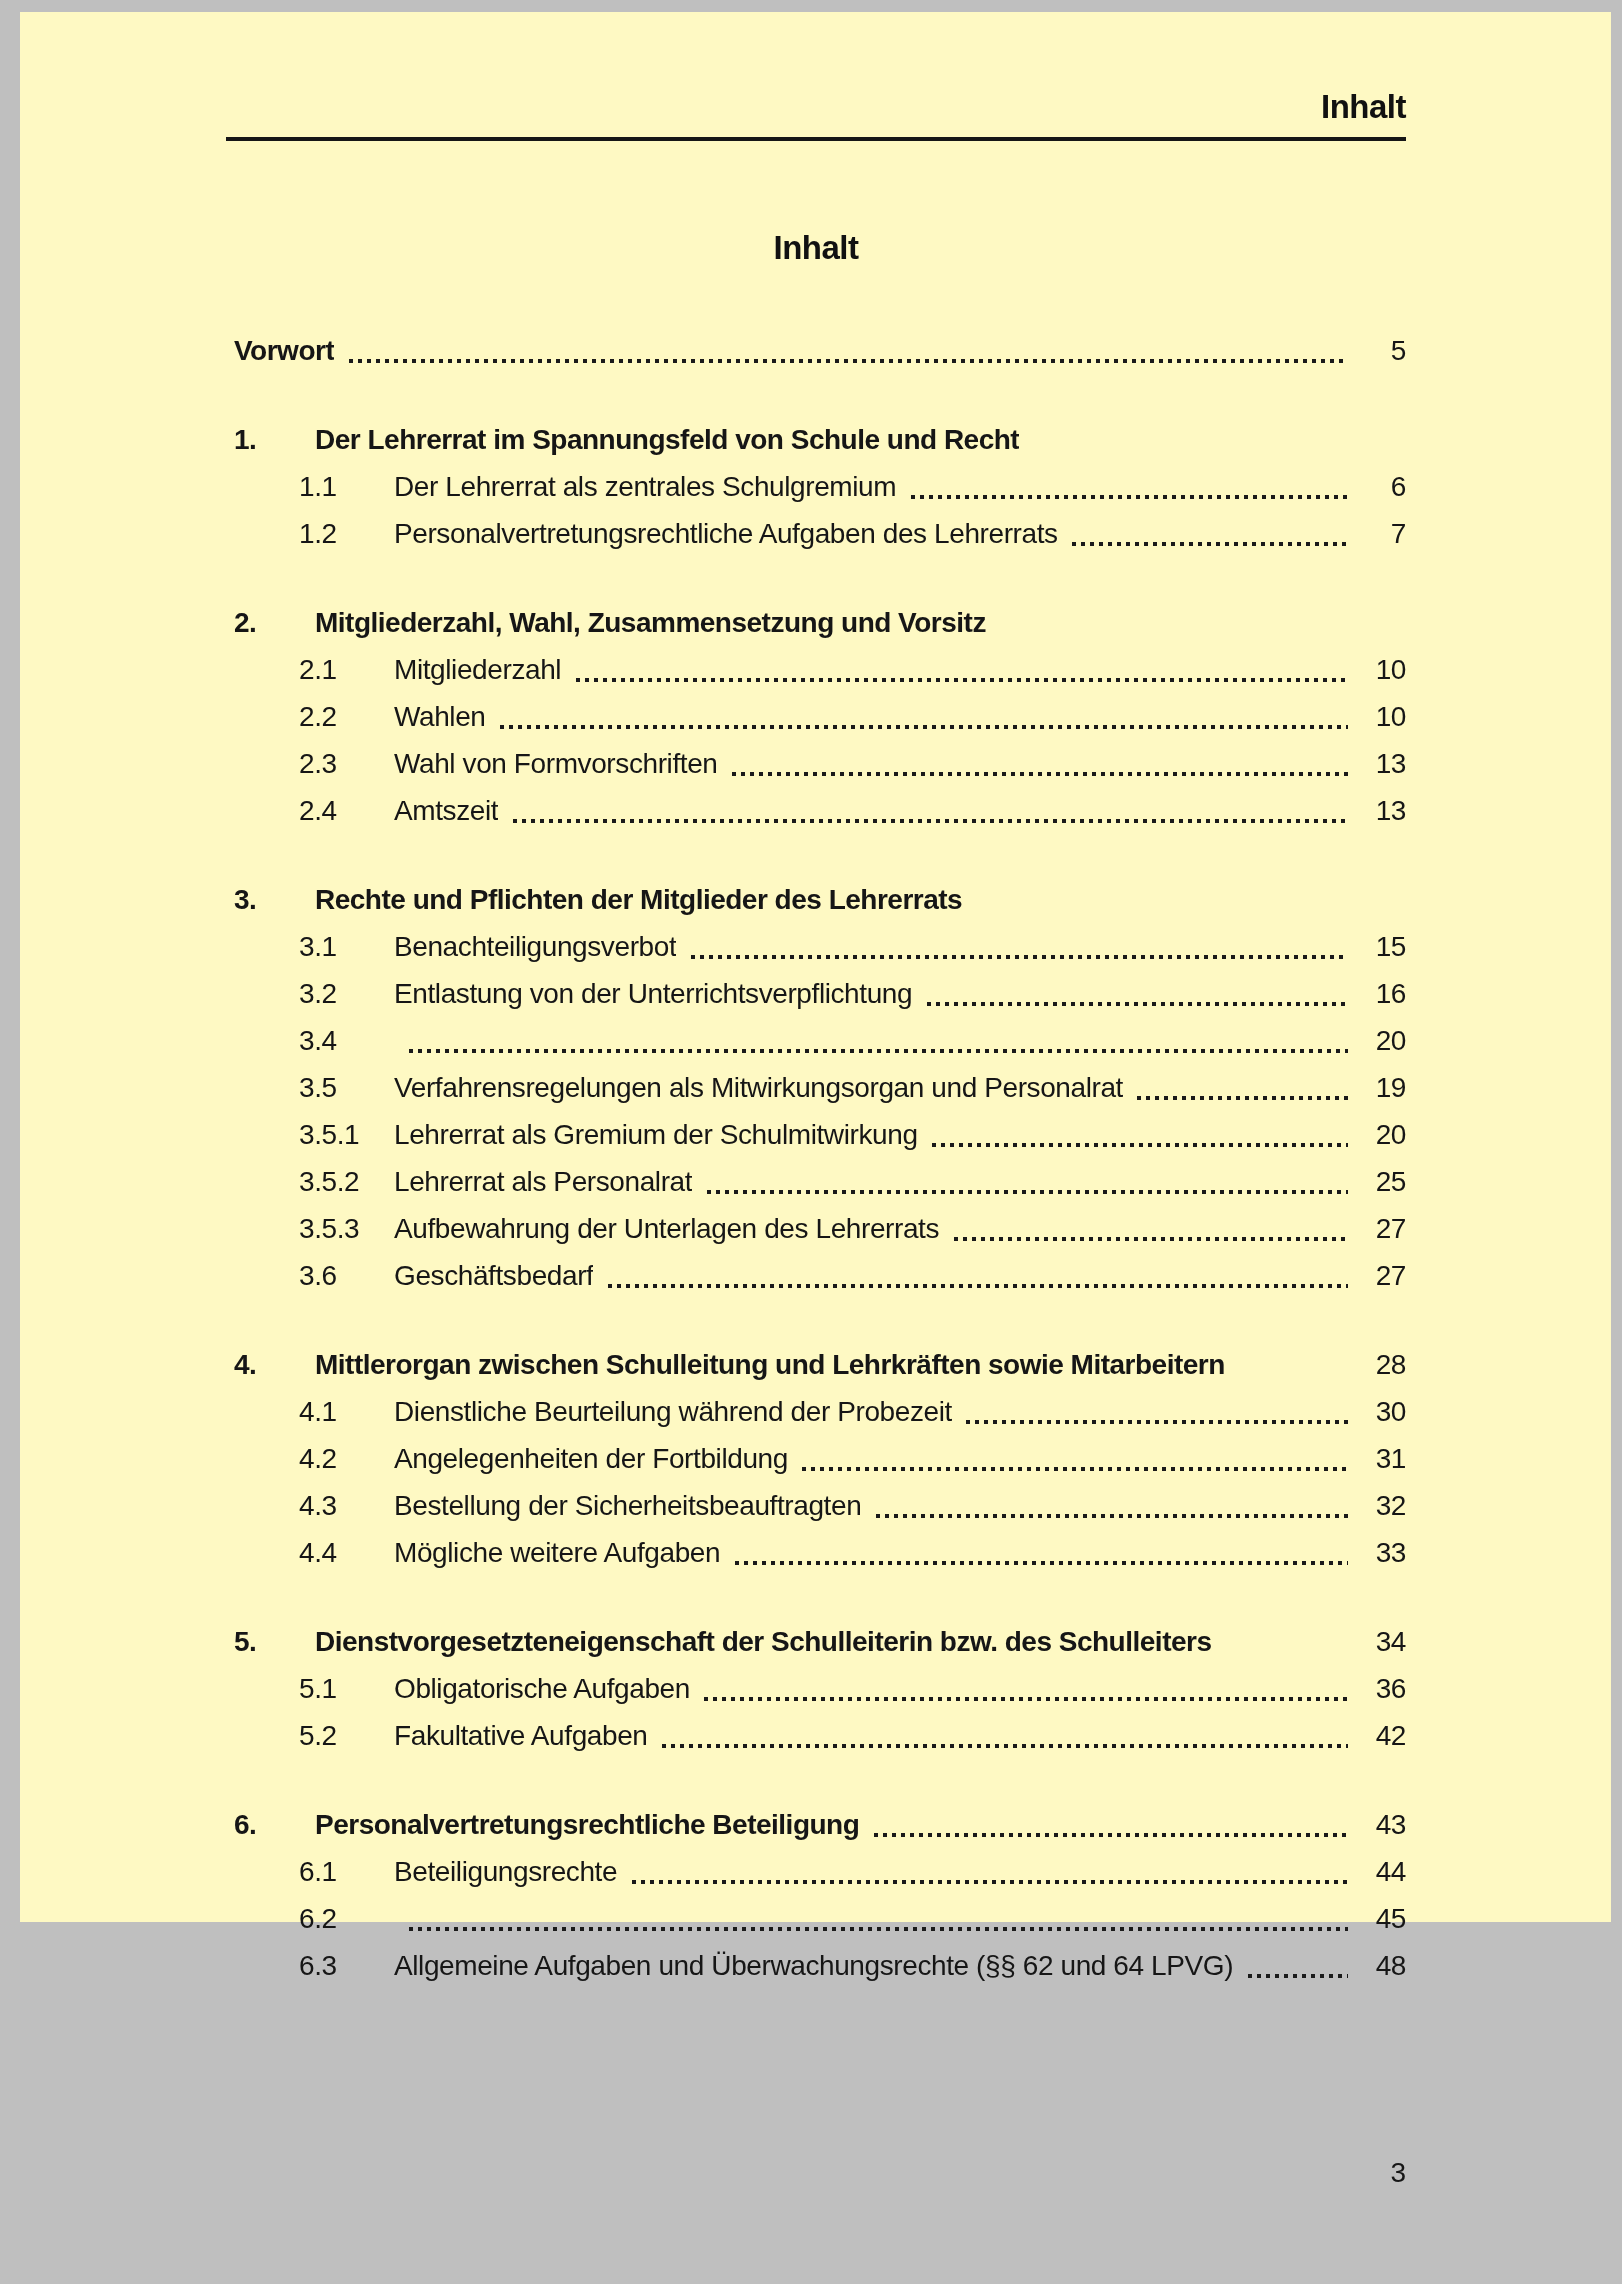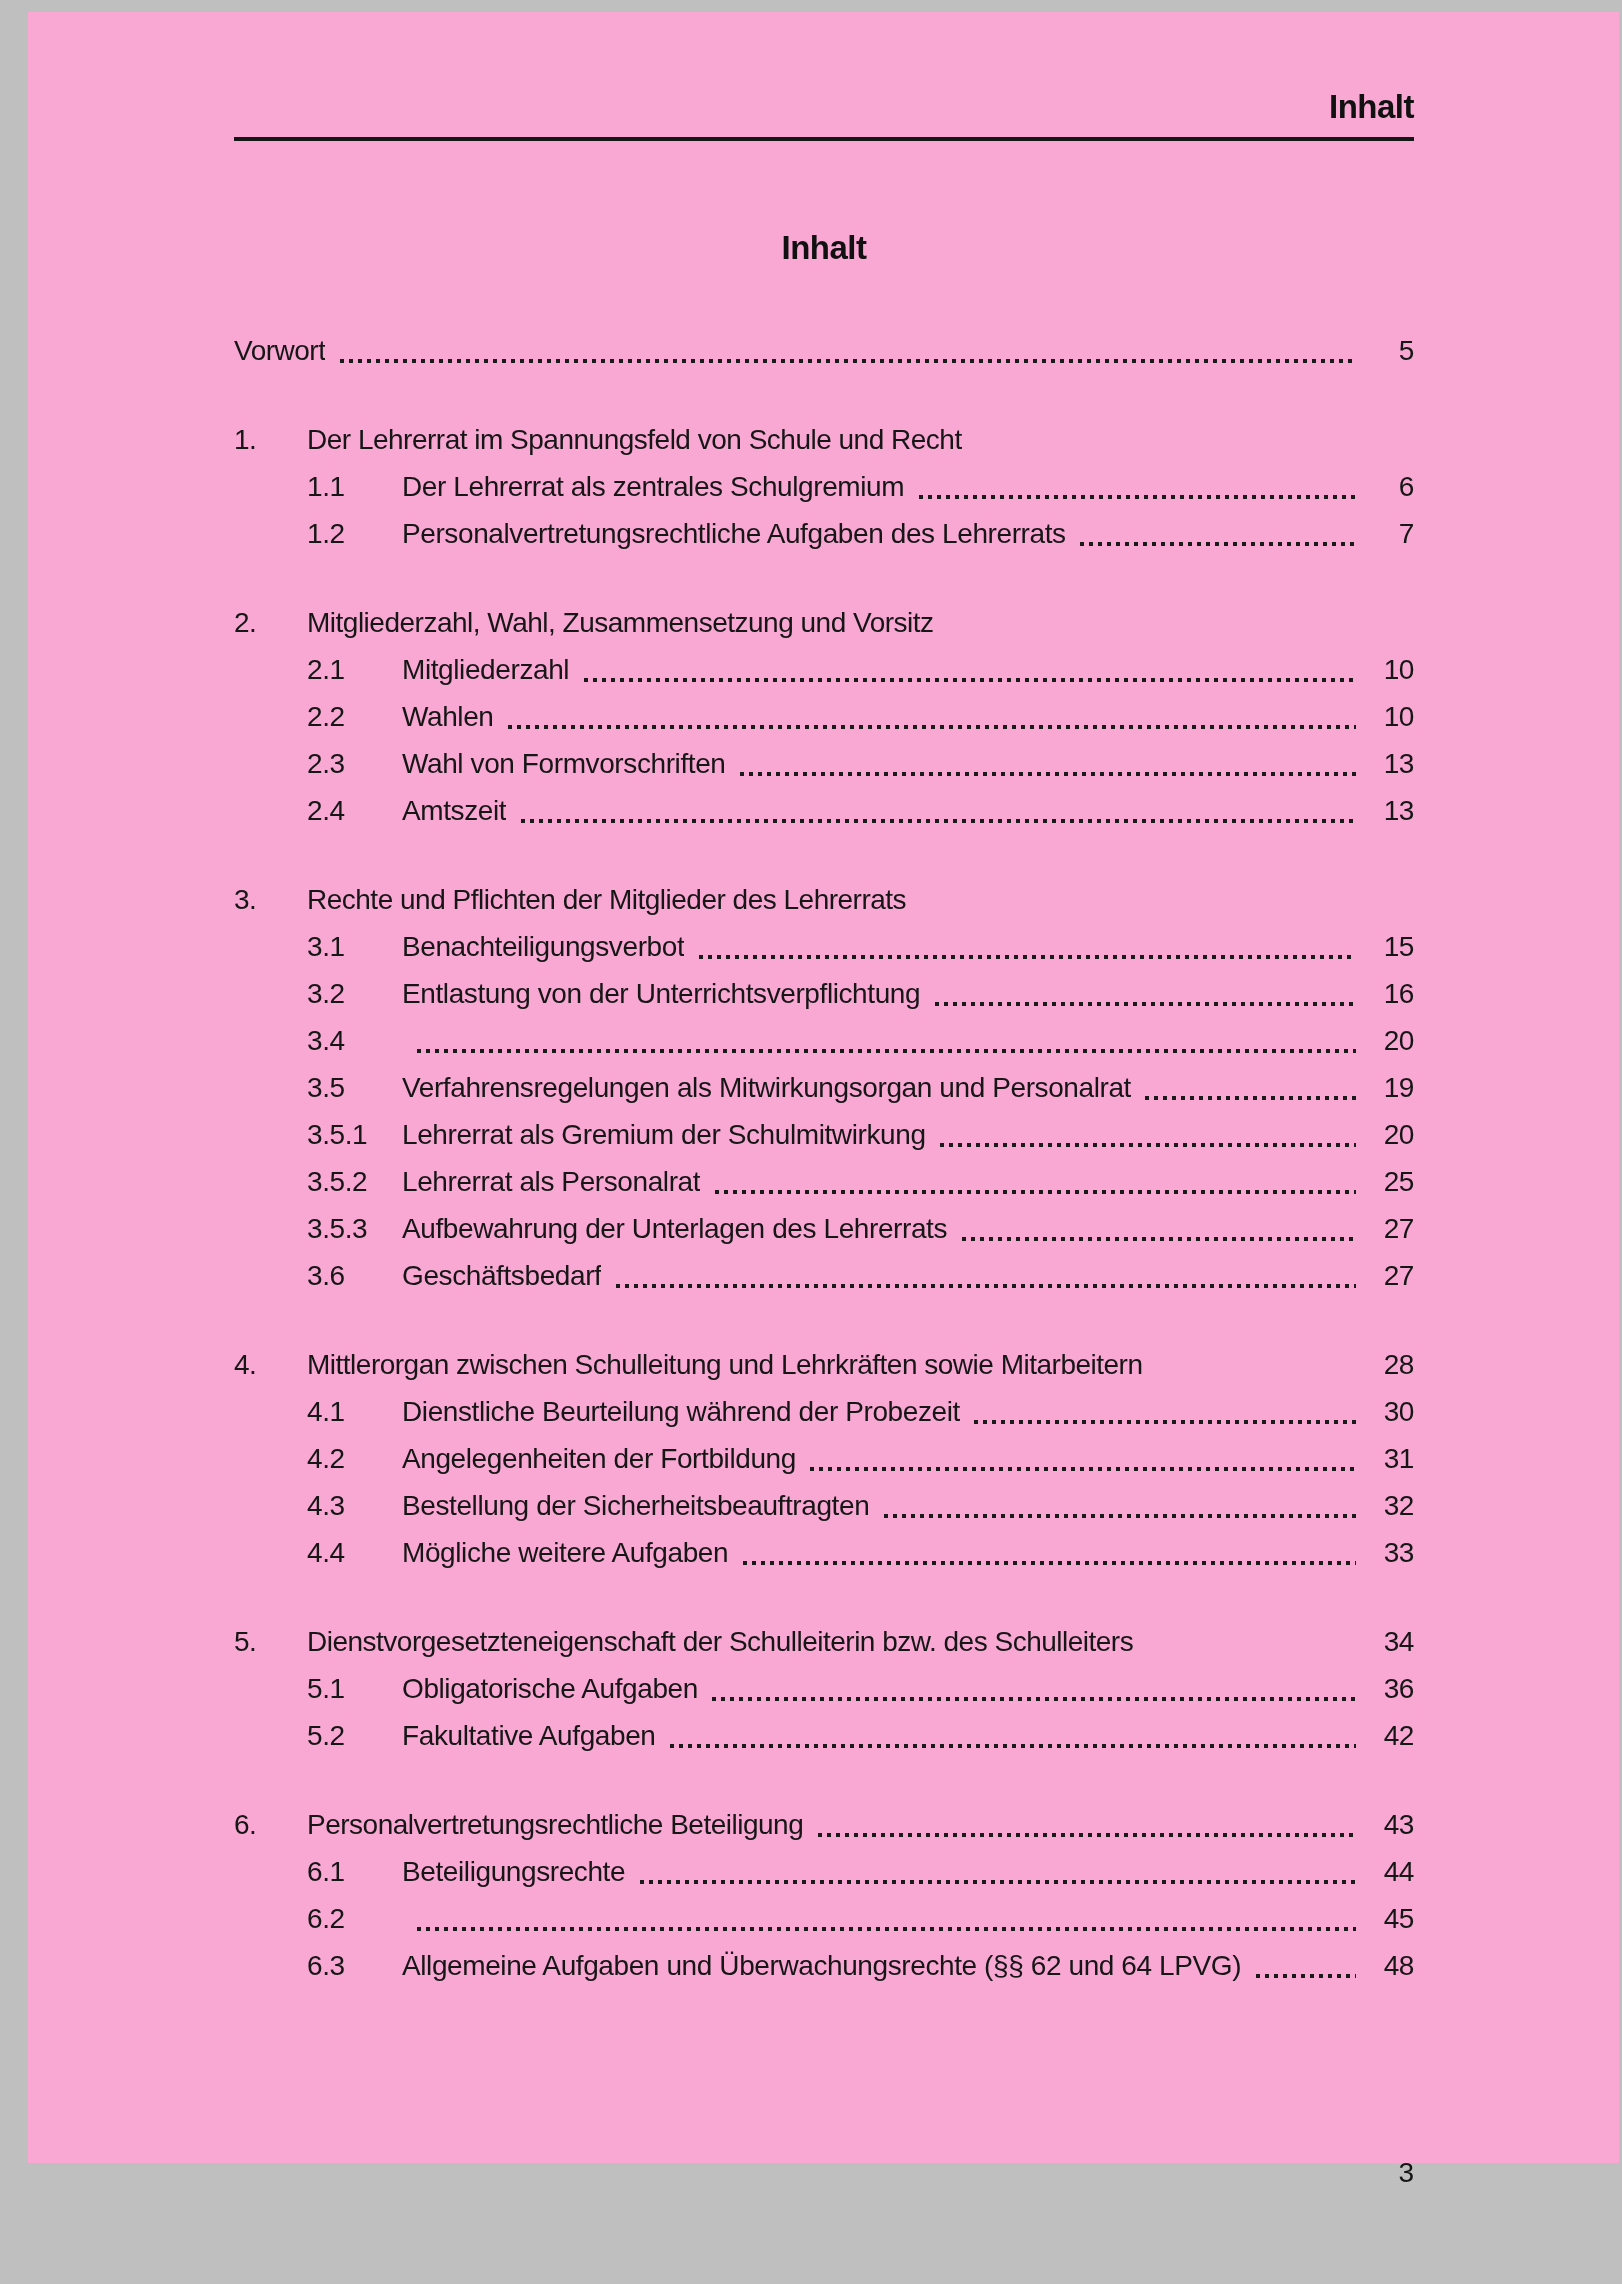--- a/index.html
+++ b/index.html
@@ -5,25 +5,25 @@
   html, body {
     margin: 0;
     padding: 0;
     width: 1623px;
     height: 2285px;
     background: #bfbfbf;
     font-family: "Liberation Sans", sans-serif;
   }
   .sheet {
     position: absolute;
-    left: 28px;
+    left: 20px;
     top: 11.8px;
     width: 1591px;
-    height: 2151px;
-    background: #f9a8d4;
+    height: 1910px;
+    background: #fef9c3;
   }
   .content {
     position: absolute;
     left: 206px;
     right: 205px;
     top: 0;
   }
   .running-head {
     margin-top: 78px;
     text-align: right;
@@ -69,22 +69,23 @@
   }
   .entry .num {
     flex: 0 0 95px;
   }
   .ttl, .label {
     flex: 0 1 auto;
     overflow: hidden;
     min-width: 0;
   }
   .head .num, .head .ttl, .label {
-    font-weight: normal;
+    font-weight: bold;
     letter-spacing: -0.5px;
+    margin-left: 8px;
   }
   .leader {
     flex: 1 1 12.7px;
     min-width: 0;
     height: 3.6px;
     align-self: flex-end;
     margin: 0 16.4px 11.8px 14.5px;
     background: repeating-linear-gradient(to right, #1a1a1a 0 3.6px, transparent 3.6px 9px);
   }
   .leader.no-dots {

